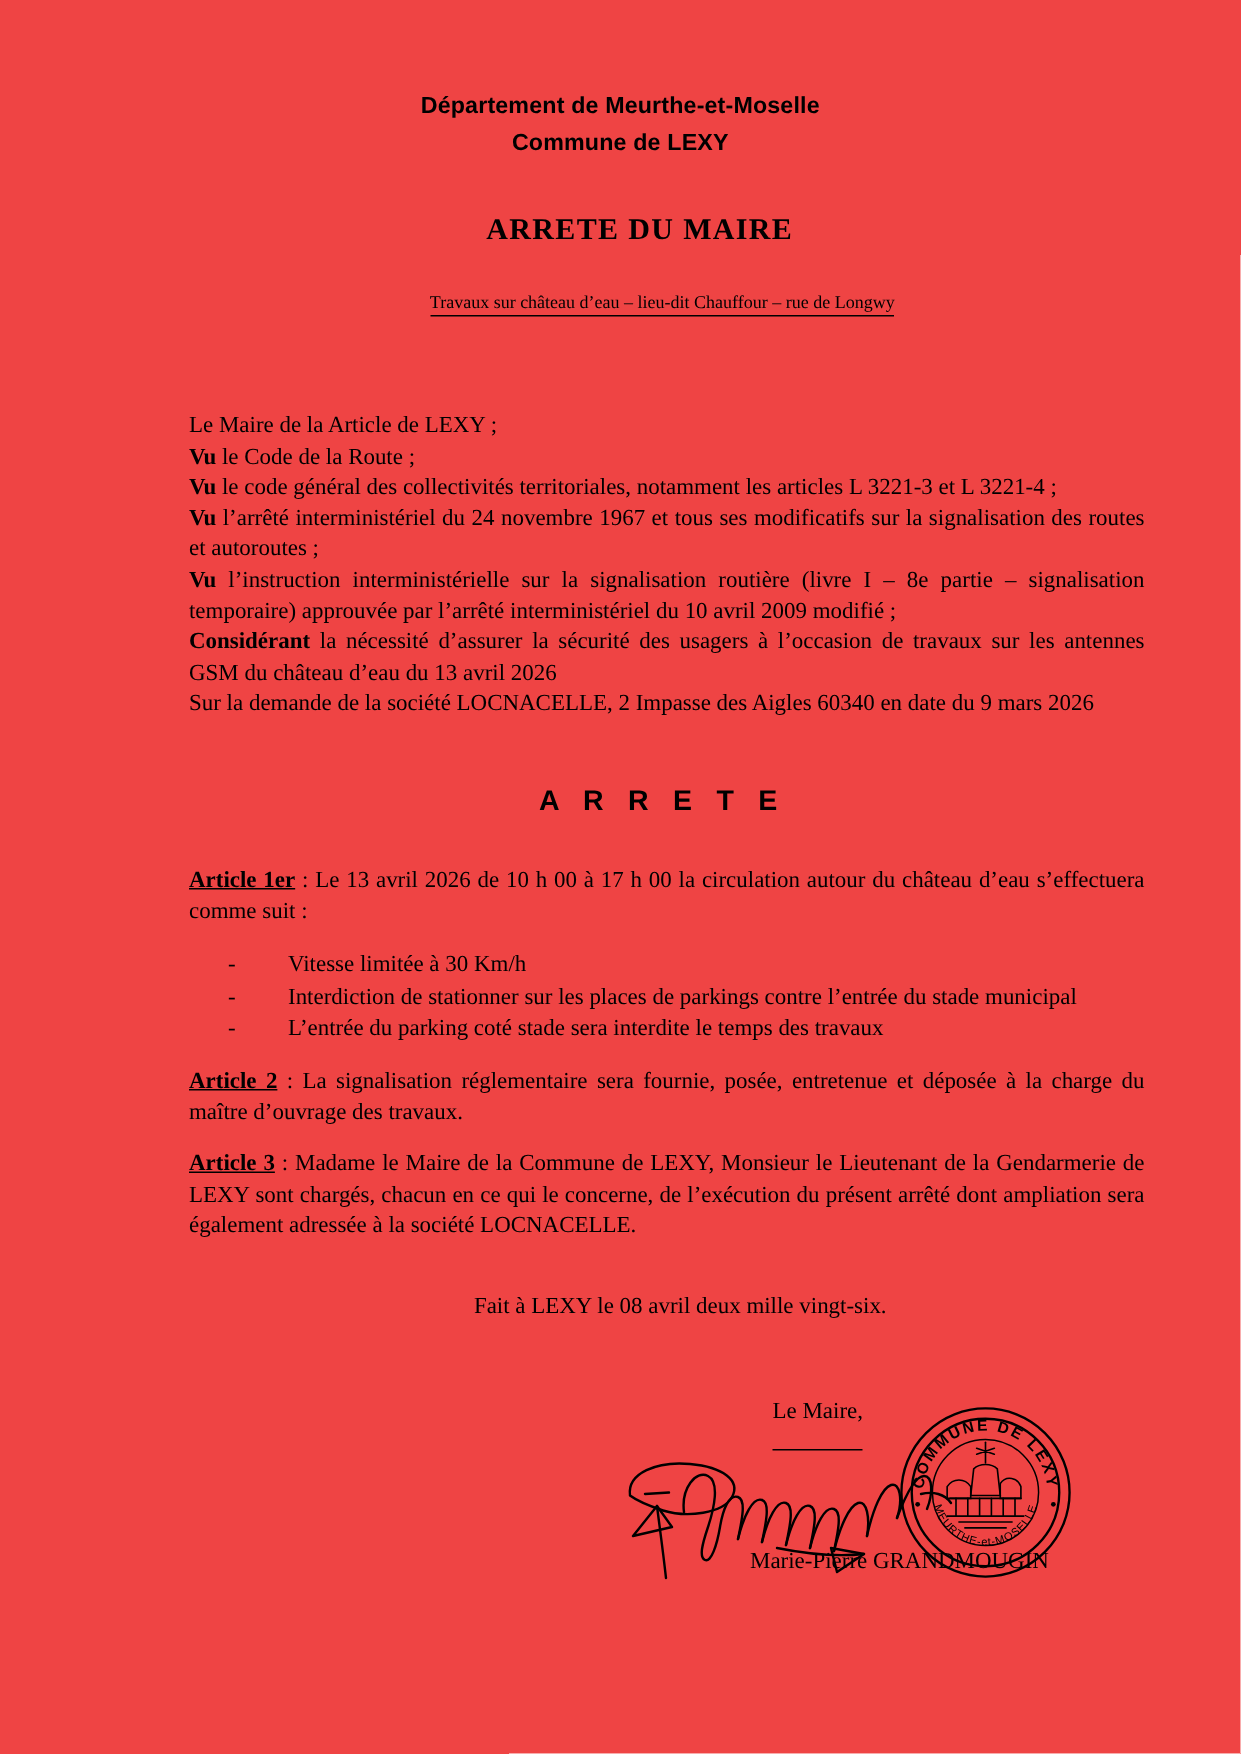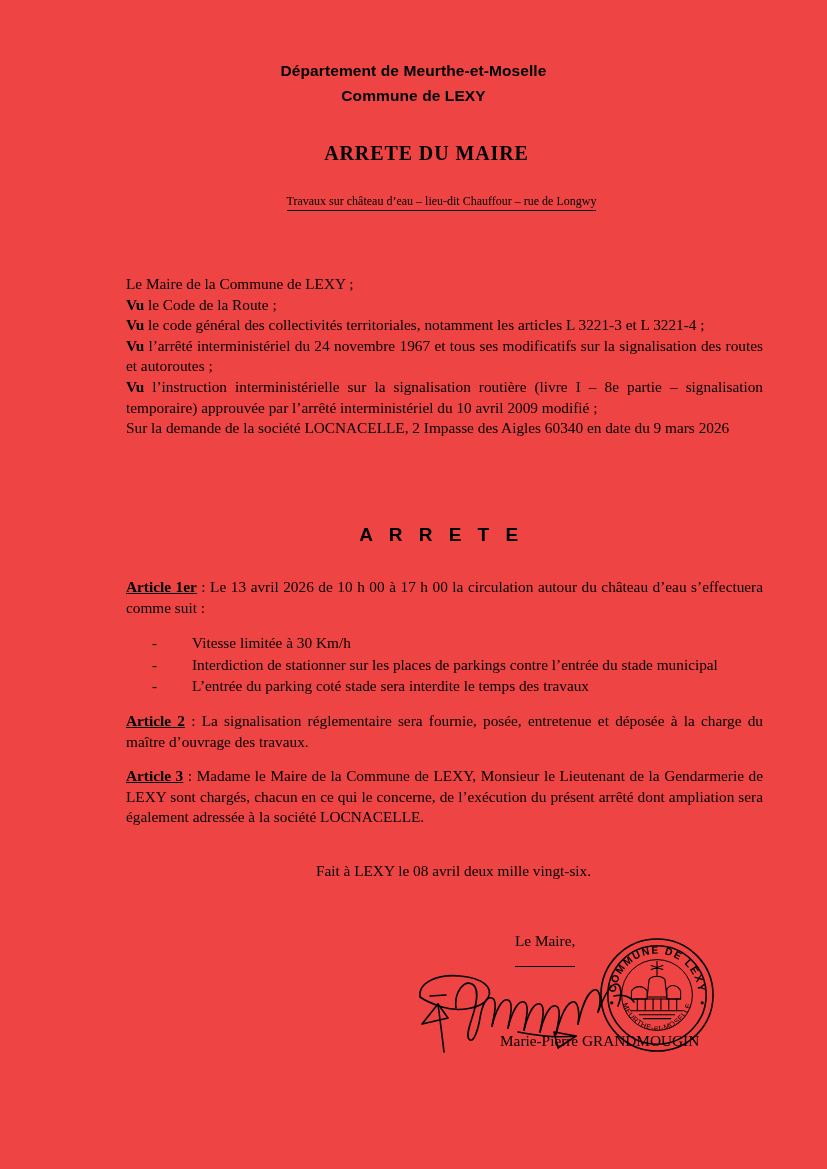--- a/index.html
+++ b/index.html
@@ -192,33 +192,36 @@
   </div>
 
   <div class="doc-title">ARRETE DU MAIRE</div>
 
   <div class="doc-subtitle">
     <span class="sub-inner">Travaux sur château d’eau – lieu-dit Chauffour – rue de Longwy</span>
   </div>
 
   <div class="body-block preamble">
     <p>
-      <span class="lead-word"></span><span>Le Maire de la Commune de LEXY ;</span>
+      <span class="lead-word"></span><span>Le Maire de la Article de LEXY ;</span>
     </p>
     <p>
       <span class="lead-word">Vu</span><span> le Code de la Route ;</span>
     </p>
     <p>
       <span class="lead-word">Vu</span><span> le code général des collectivités territoriales, notamment les articles L 3221-3 et L 3221-4 ;</span>
     </p>
     <p>
       <span class="lead-word">Vu</span><span> l’arrêté interministériel du 24 novembre 1967 et tous ses modificatifs sur la signalisation des routes et autoroutes ;</span>
     </p>
     <p>
       <span class="lead-word">Vu</span><span> l’instruction interministérielle sur la signalisation routière (livre I – 8e partie – signalisation temporaire) approuvée par l’arrêté interministériel du 10 avril 2009 modifié ;</span>
+    </p>
+    <p>
+      <span class="lead-word">Considérant</span><span> la nécessité d’assurer la sécurité des usagers à l’occasion de travaux sur les antennes GSM du château d’eau du 13 avril 2026</span>
     </p>
     <p>
       <span class="lead-word"></span><span>Sur la demande de la société LOCNACELLE, 2 Impasse des Aigles 60340 en date du 9 mars 2026</span>
     </p>
   </div>
 
   <div class="arrete-heading">A R R E T E</div>
 
   <div class="article art1">
     <span class="art-label">Article 1er</span><span> :</span><span>  Le 13 avril 2026 de 10 h 00 à 17 h 00 la circulation autour du château d’eau s’effectuera comme suit :</span>

